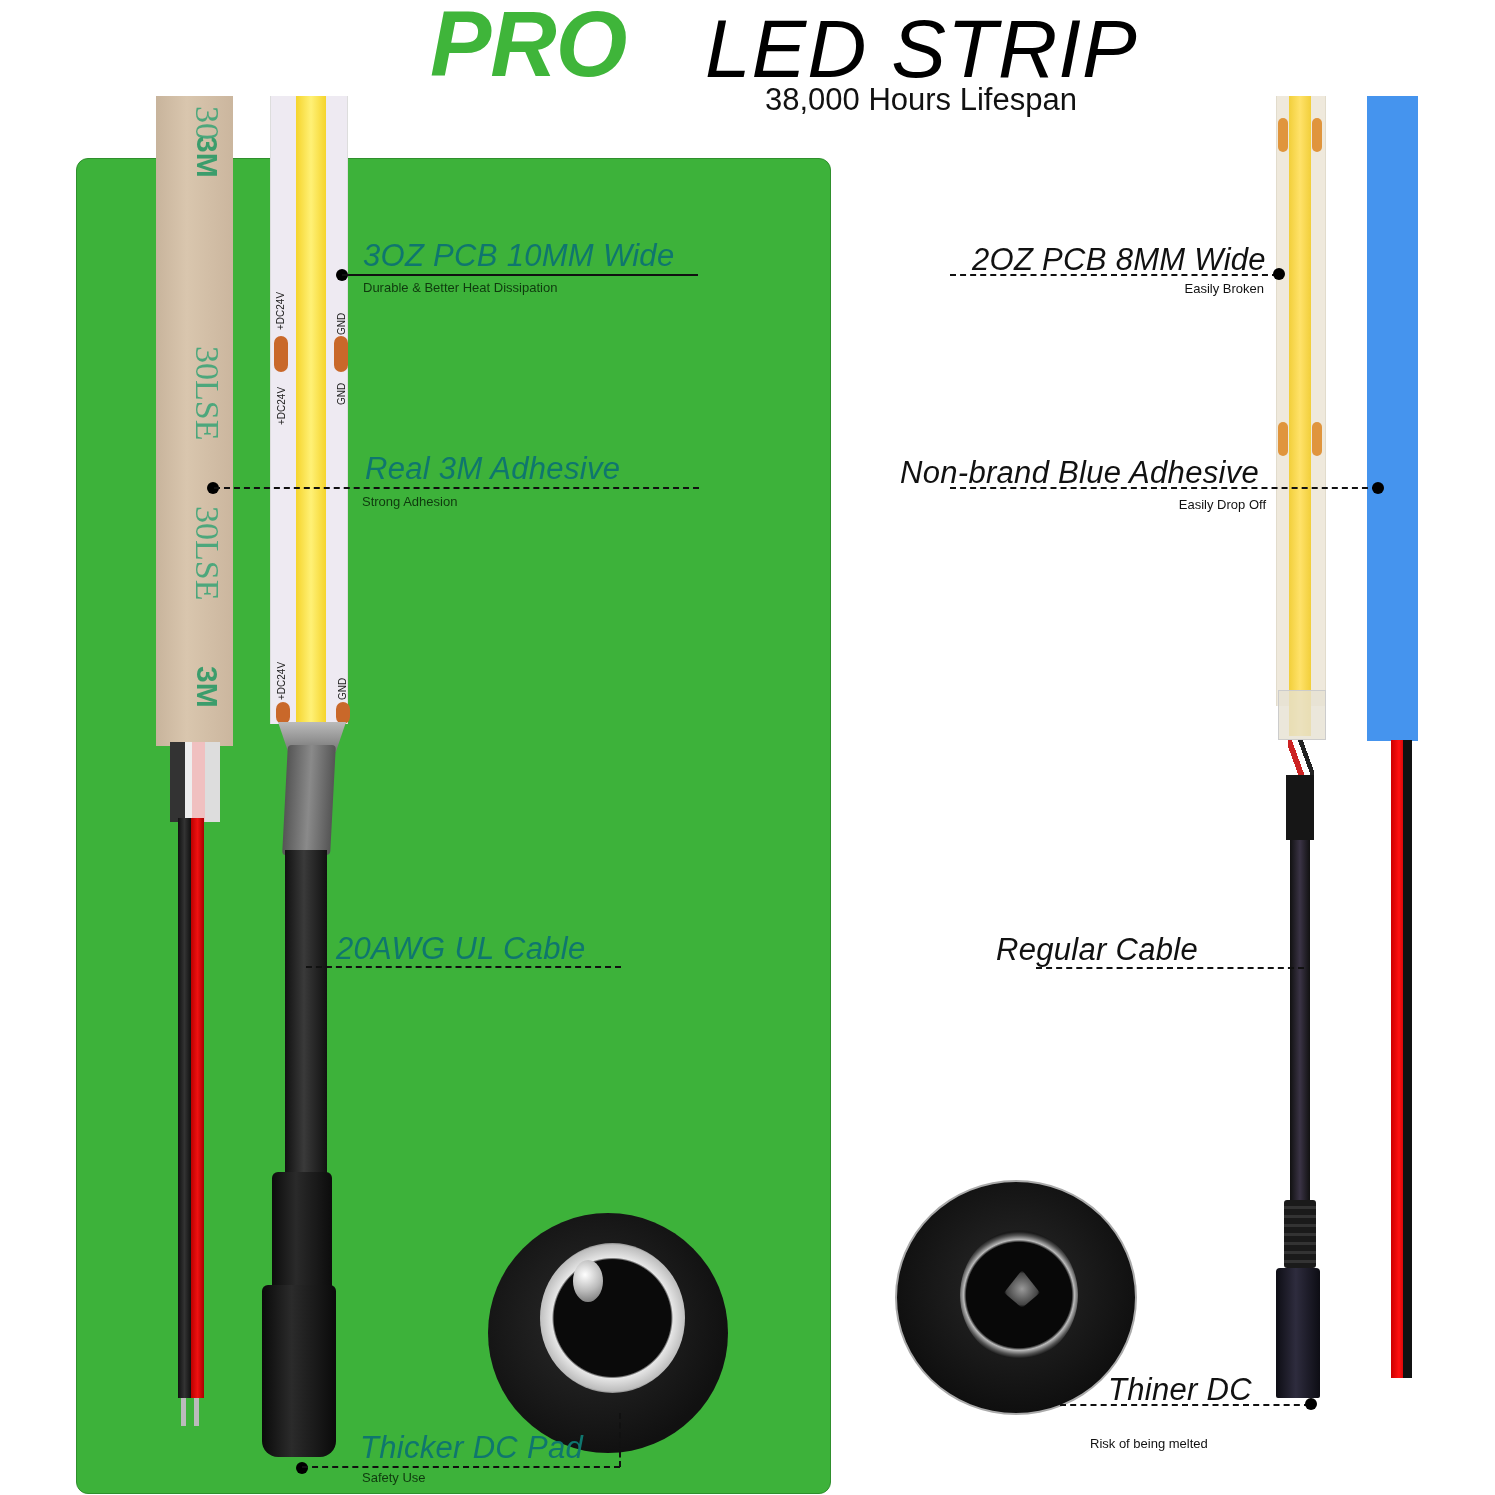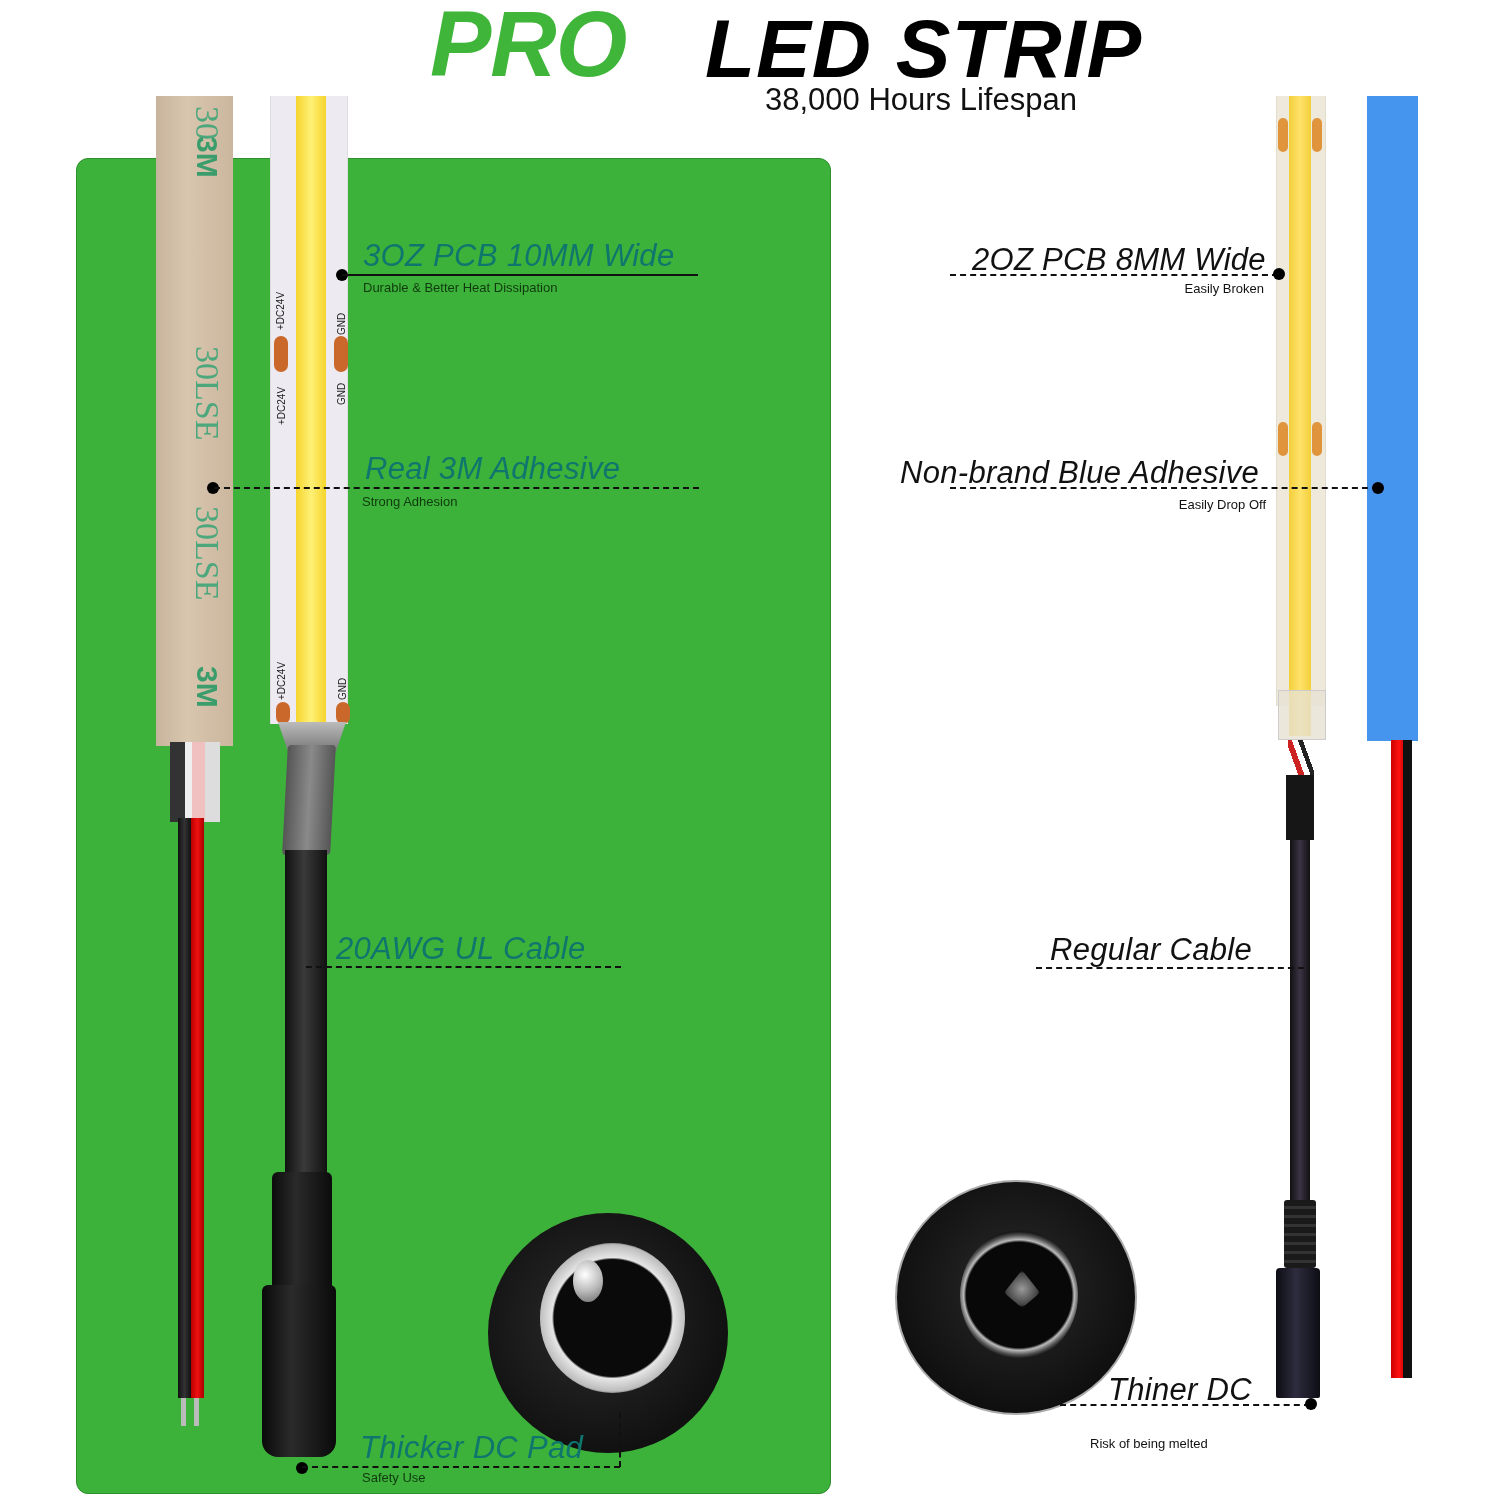--- a/index.html
+++ b/index.html
@@ -1,21 +1,21 @@
 <!DOCTYPE html>
 <html><head>
 <meta charset="utf-8">
 <style>
   * { box-sizing: border-box; margin: 0; padding: 0; }
   body { width: 1495px; height: 1495px; background: #ffffff; position: relative; overflow: hidden; font-family: "Liberation Sans", sans-serif; }
   .abs { position: absolute; }
 
   
   .title-pro { left: 430px; top: -8px; font-size: 92px; font-weight: bold; font-style: italic; color: #3fb53a; letter-spacing: -1px; }
-  .title-led { left: 705px; top: 2px; font-size: 82px; font-weight: bold; font-style: italic; color: #000; letter-spacing: 1px; }
+  .title-led { left: 705px; top: 2px; font-size: 82px; font-weight: normal; font-style: italic; color: #000; letter-spacing: 1px; }
   .subtitle { left: 765px; top: 82px; font-size: 31px; color: #111; font-family: "Liberation Sans", sans-serif; }
 
   
   .green-panel { left: 76px; top: 158px; width: 755px; height: 1336px; background: #3db23a; border-radius: 12px; border: 1px solid #2f8f2d; }
 
   
   .tape { left: 156px; top: 96px; width: 77px; height: 650px; background: linear-gradient(90deg,#c8b49c,#d9c6ae 40%,#cbb69e); }
   .tape-logo { font-weight: bold; color: #3b9d6c; font-size: 30px; transform: rotate(90deg); transform-origin: left top; }
   .tape-text { color: #4da77c; font-size: 34px; font-family: "Liberation Serif", serif; transform: rotate(90deg); transform-origin: left top; white-space: nowrap; }
 
@@ -161,18 +161,18 @@
 <div class="abs dot" style="left:1273px; top:268px;"></div>
 <div class="abs callout-title" style="left:972px; top:242px;">2OZ PCB 8MM Wide</div>
 <div class="abs callout-sub right" style="left:1060px; top:281px; width:204px;">Easily Broken</div>
 
 <div class="abs line-dash" style="left:950px; top:487px; width:428px;"></div>
 <div class="abs dot" style="left:1372px; top:482px;"></div>
 <div class="abs callout-title" style="left:900px; top:455px;">Non-brand Blue Adhesive</div>
 <div class="abs callout-sub right" style="left:1060px; top:497px; width:206px;">Easily Drop Off</div>
 
 <div class="abs line-dash" style="left:1036px; top:967px; width:268px;"></div>
-<div class="abs callout-title" style="left:1050px; top:932px;">Regular Cable</div>
+<div class="abs callout-title" style="left:996px; top:932px;">Regular Cable</div>
 
 <div class="abs line-dash" style="left:1060px; top:1404px; width:250px;"></div>
 <div class="abs dot" style="left:1305px; top:1398px;"></div>
 <div class="abs callout-title" style="left:1108px; top:1372px;">Thiner DC</div>
 <div class="abs callout-sub" style="left:1090px; top:1410px;margin-top:26px;">Risk of being melted</div>
 
 </body></html>

